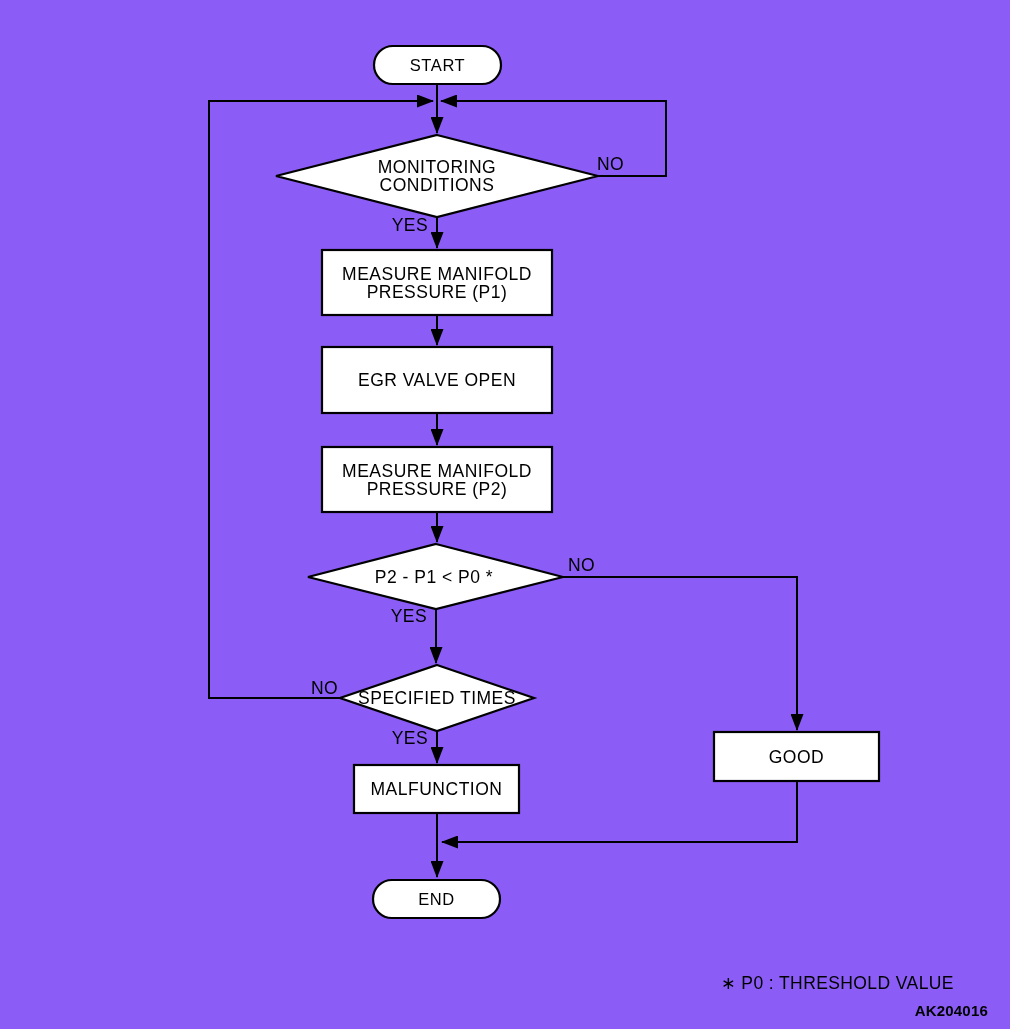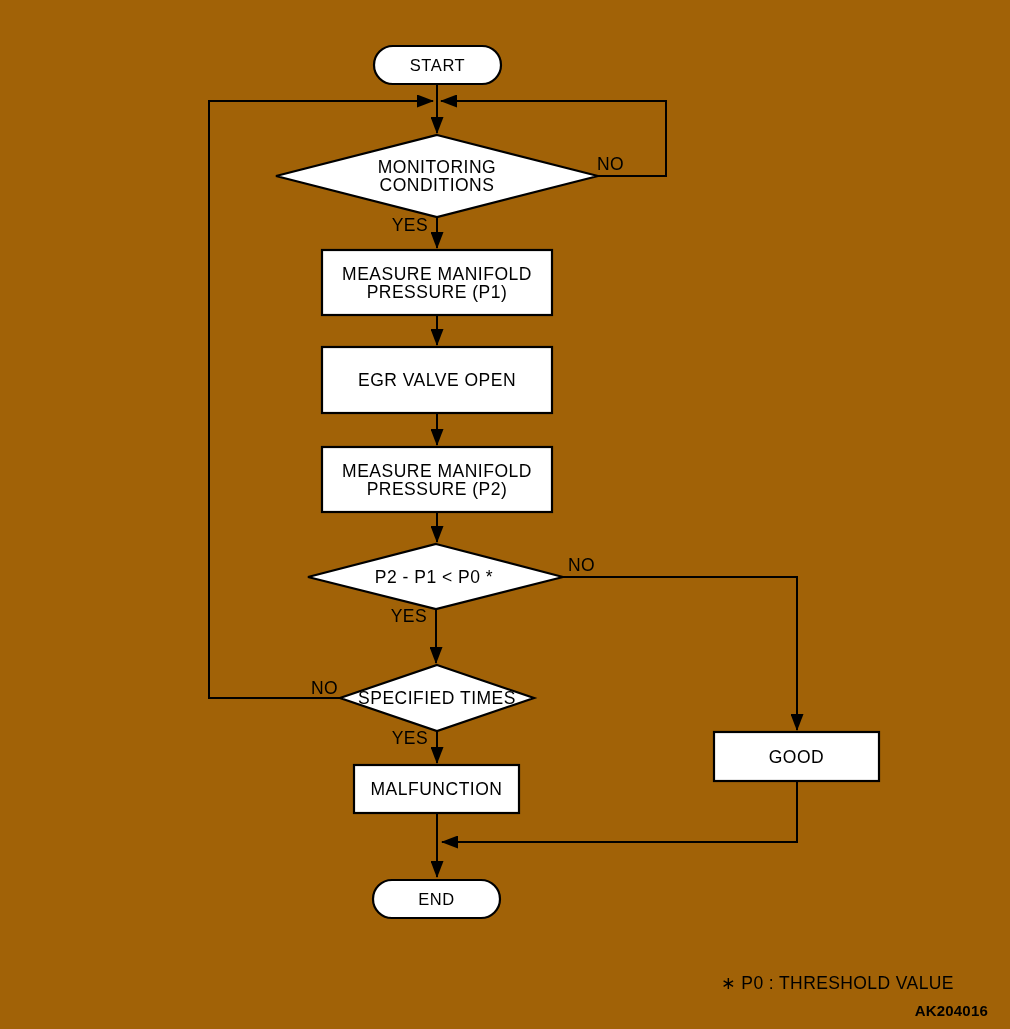--- a/index.html
+++ b/index.html
@@ -4,21 +4,21 @@
 <style>
   html, body {
     margin: 0;
     padding: 0;
     background: #ffffff;
   }
   #stage {
     position: relative;
     width: 1010px;
     height: 1029px;
-    background: #a16207;
+    background: #8b5cf6;
     font-family: "Liberation Sans", sans-serif;
   }
   svg { display: block; }
   .shape {
     fill: #ffffff;
     stroke: #000000;
     stroke-width: 2.2;
   }
   .edge {
     fill: none;

